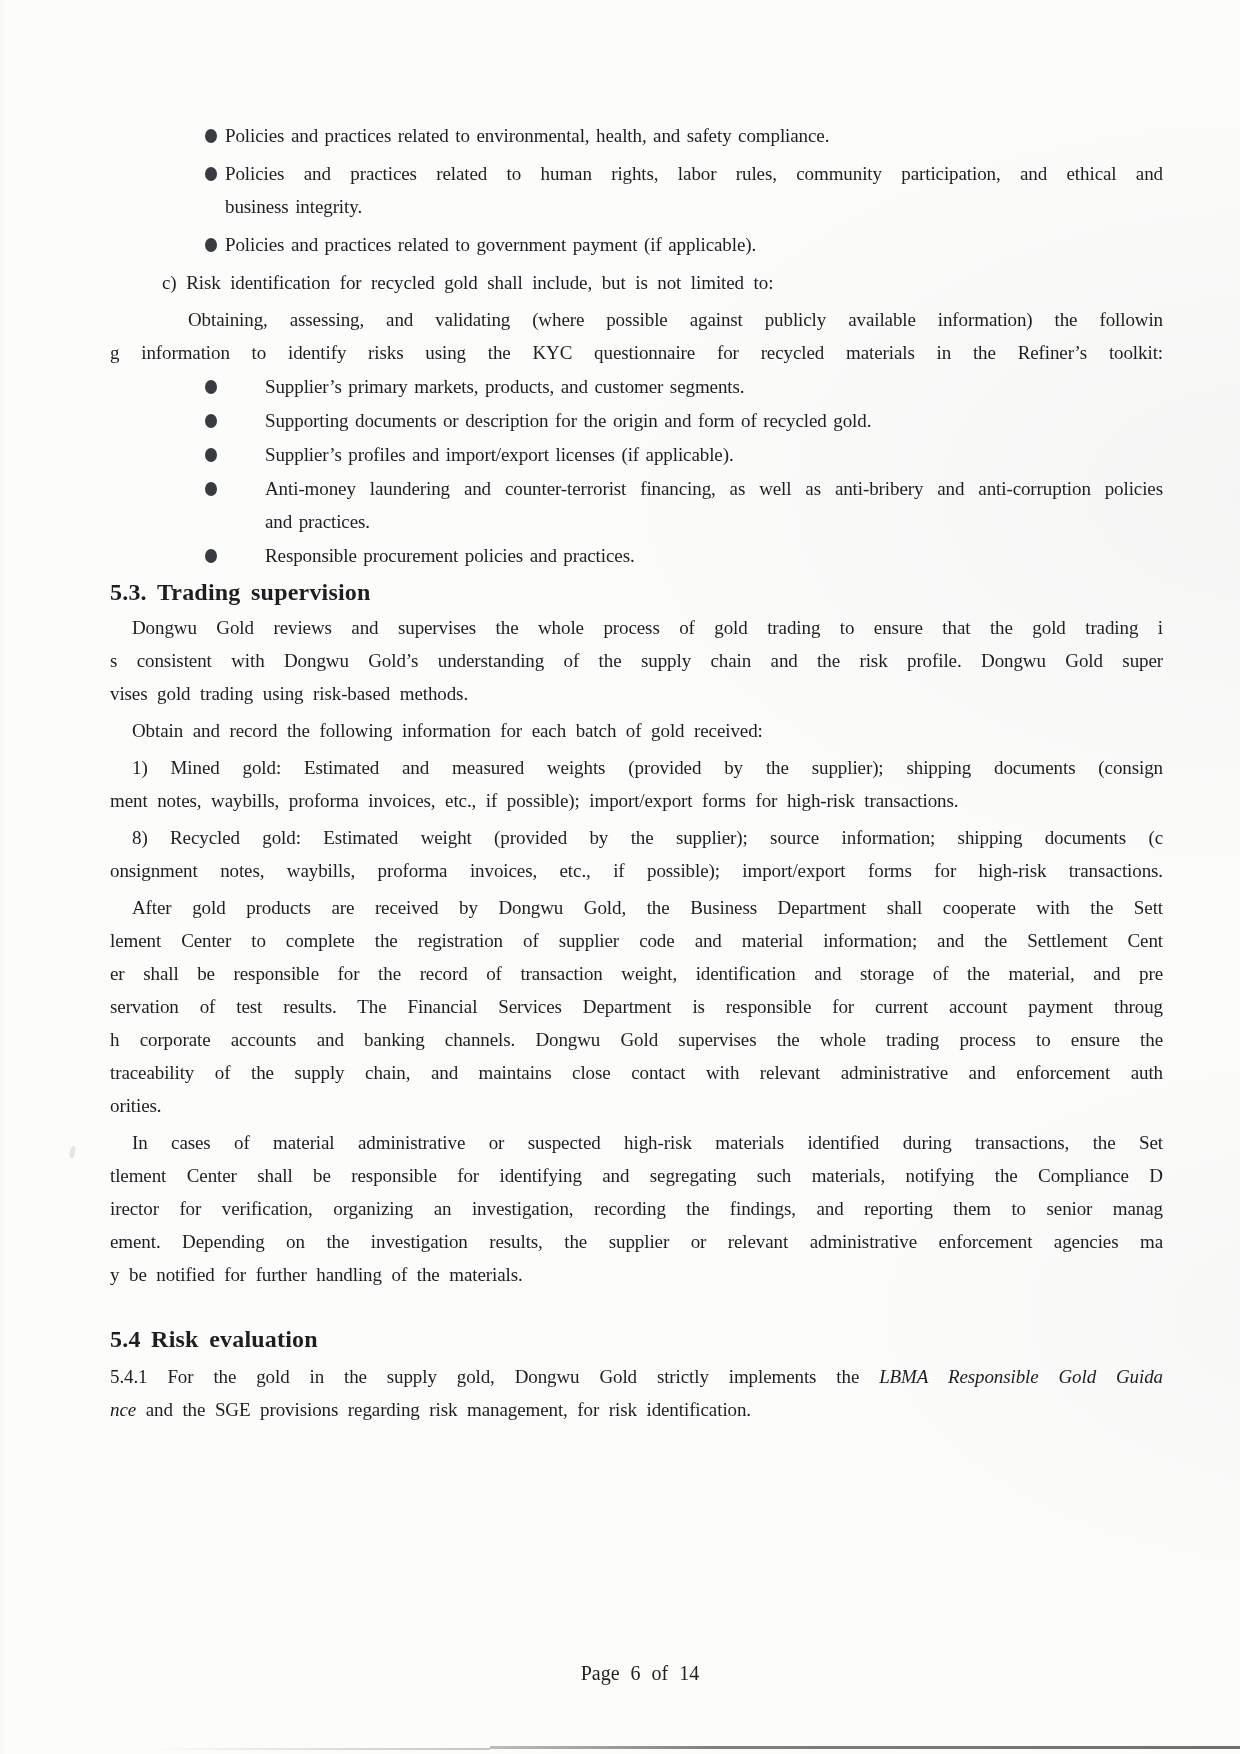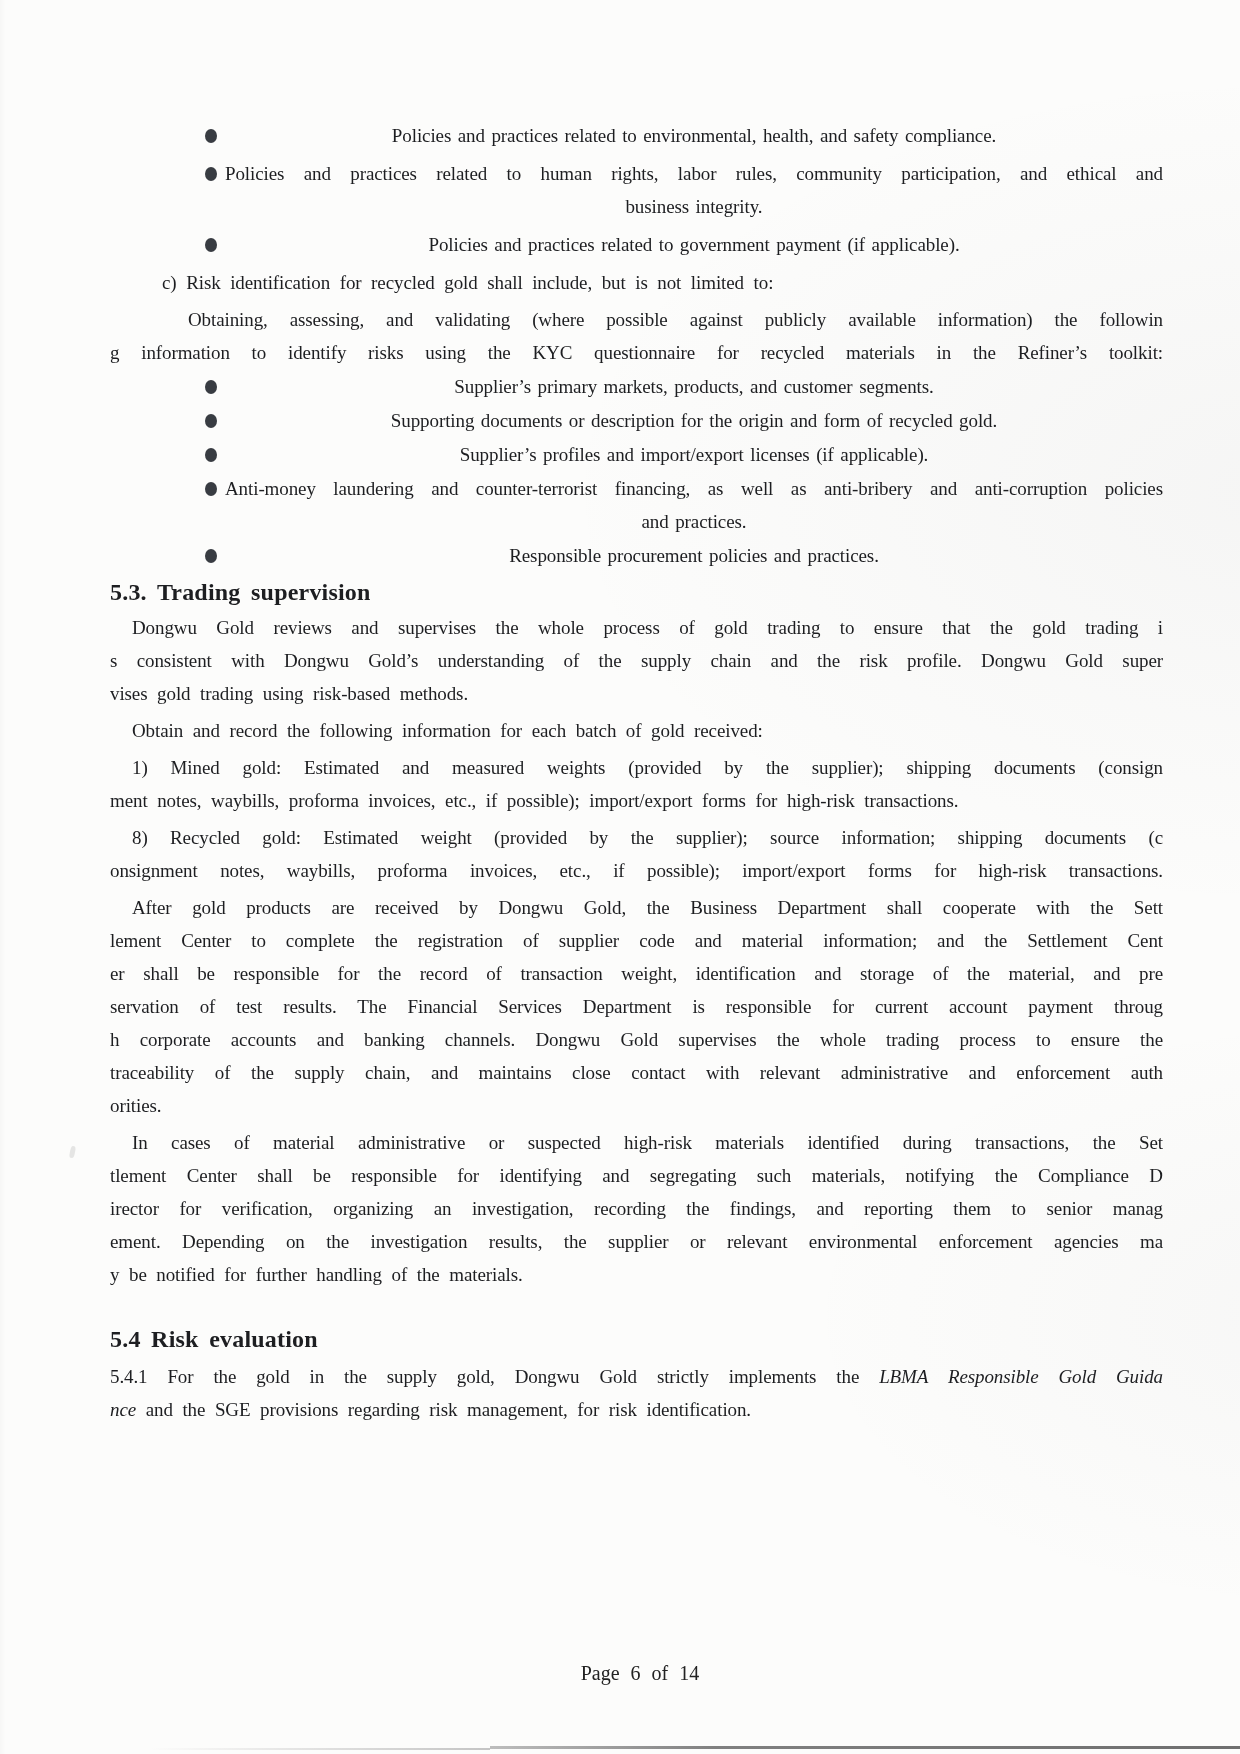--- a/index.html
+++ b/index.html
@@ -30,38 +30,38 @@
     background:rgba(90,90,95,.14);border-radius:40%;transform:rotate(12deg);}
 
   .content{position:absolute;left:110px;top:119px;width:1053px;}
 
   .ln{
     font-size:19px;line-height:33px;height:33px;overflow:hidden;
     letter-spacing:-0.1px;white-space:normal;
   }
   .ln.j{text-align:justify;text-align-last:justify;}
   .ln.s{text-align:left;word-spacing:0.26em;}
-  .ln.n{text-align:center;word-spacing:0.10em;}
+  .ln.n{text-align:left;word-spacing:0.10em;}
   .it{font-style:italic;}
 
   .para{margin:0 0 4px 0;}
   .heading{
     font-size:24px;line-height:33px;font-weight:700;
     letter-spacing:0.2px;word-spacing:0.18em;margin:0 0 2px 0;
   }
   .heading.spaced{margin-top:32px;margin-bottom:4px;}
 
   .blist{margin:0 0 4px 0;}
   .bitem{display:flex;align-items:flex-start;}
   .dot{flex:0 0 auto;width:12px;height:14px;border-radius:50%;
     background:var(--bullet);margin:10px 8px 0 95px;}
   .blines{width:945px;}
   
   [data-name="compliance-policy-list"] .bitem{margin-bottom:5px;}
-  [data-name="recycled-gold-risk-list"] .bitem{margin-bottom:1px;}
+  [data-name="recycled-gold-risk-list"] .bitem{margin-bottom:1px;gap:40px;}
   
   [data-name="risk-identification-intro"]{margin-bottom:4px;}
   [data-name="kyc-obtaining-paragraph"]{margin-bottom:1px;}
   [data-name="section-5-3-heading"]{margin-bottom:2px;}
 
   .footer{
     position:absolute;left:0;right:0;top:1662px;height:33px;
     text-align:center;font-size:20px;word-spacing:0.3em;color:#222;
     transform:translateX(20px);
   }
@@ -156,21 +156,21 @@
         <div class="ln j" data-name="text-line"><span data-name="text-span">er shall be responsible for the record of transaction weight, identification and storage of the material, and pre</span></div>
         <div class="ln j" data-name="text-line"><span data-name="text-span">servation of test results. The Financial Services Department is responsible for current account payment throug</span></div>
         <div class="ln j" data-name="text-line"><span data-name="text-span">h corporate accounts and banking channels. Dongwu Gold supervises the whole trading process to ensure the</span></div>
         <div class="ln j" data-name="text-line"><span data-name="text-span">traceability of the supply chain, and maintains close contact with relevant administrative and enforcement auth</span></div>
         <div class="ln s" data-name="text-line"><span data-name="text-span">orities.</span></div>
       </div>
       <div class="para" data-name="inconsistencies-paragraph">
         <div class="ln j" data-name="text-line" style="padding-left: 22px;"><span data-name="text-span">In cases of material administrative or suspected high-risk materials identified during transactions, the Set</span></div>
         <div class="ln j" data-name="text-line"><span data-name="text-span">tlement Center shall be responsible for identifying and segregating such materials, notifying the Compliance D</span></div>
         <div class="ln j" data-name="text-line"><span data-name="text-span">irector for verification, organizing an investigation, recording the findings, and reporting them to senior manag</span></div>
-        <div class="ln j" data-name="text-line"><span data-name="text-span">ement. Depending on the investigation results, the supplier or relevant environmental enforcement agencies ma</span></div>
+        <div class="ln j" data-name="text-line"><span data-name="text-span">ement. Depending on the investigation results, the supplier or relevant administrative enforcement agencies ma</span></div>
         <div class="ln s" data-name="text-line"><span data-name="text-span">y be notified for further handling of the materials.</span></div>
       </div>
       <div class="heading spaced" data-name="section-5-4-heading">5.4 Risk evaluation</div>
       <div class="para" data-name="risk-evaluation-paragraph">
         <div class="ln j" data-name="text-line"><span data-name="text-span">5.4.1 For the gold in the supply gold, Dongwu Gold strictly implements the </span><span class="it" data-name="italic-text">LBMA Responsible Gold Guida</span></div>
         <div class="ln s" data-name="text-line"><span class="it" data-name="italic-text">nce</span><span data-name="text-span"> and the SGE provisions regarding risk management, for risk identification.</span></div>
       </div>
     </div>
   <div class="footer" data-name="page-footer">Page 6 of 14</div>
   <div class="bottom-line" data-name="scan-artifact-line"></div>

